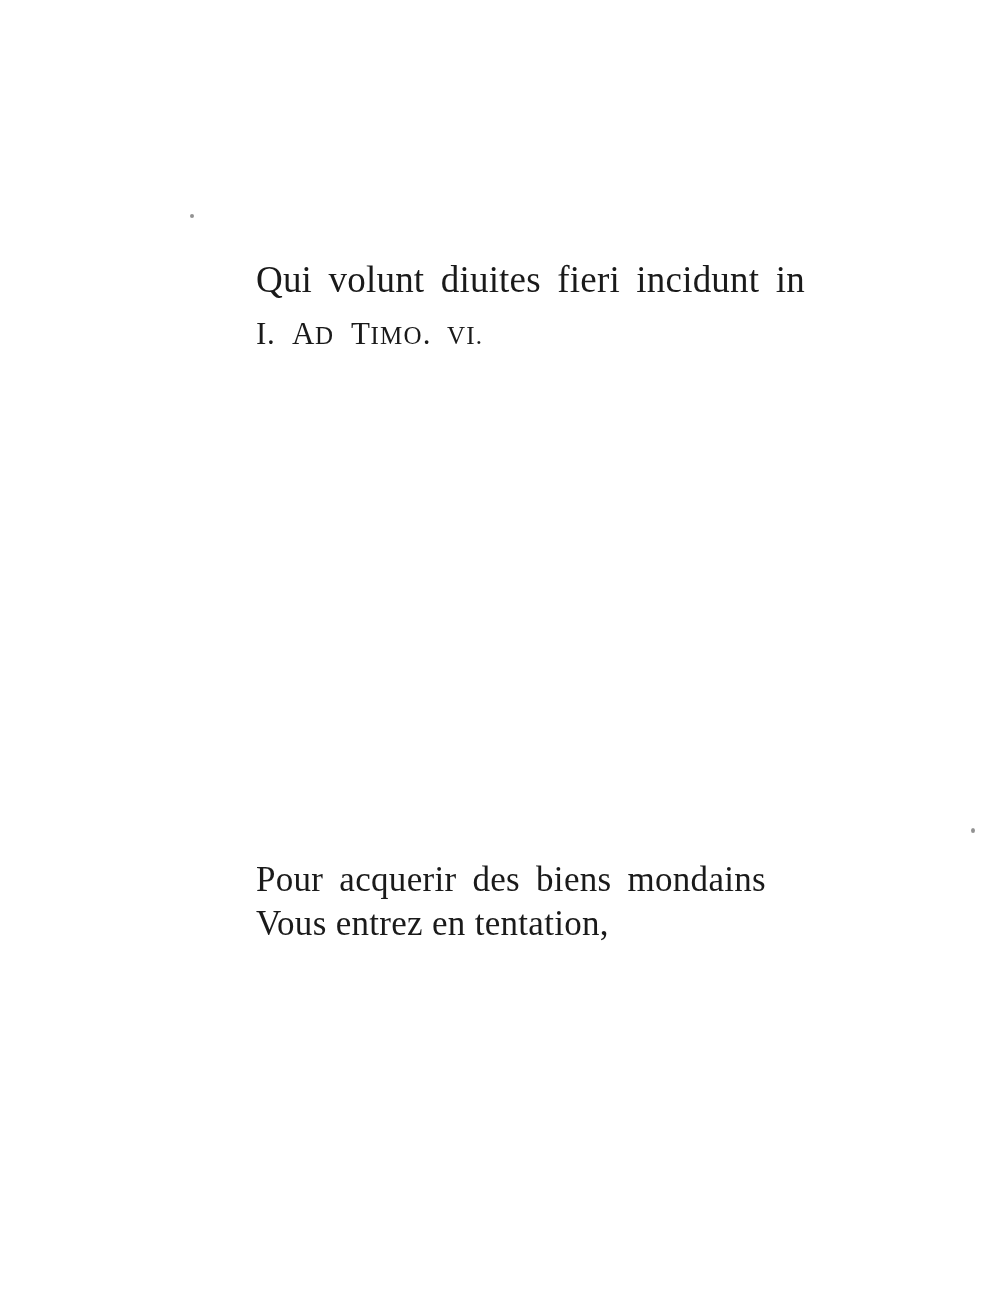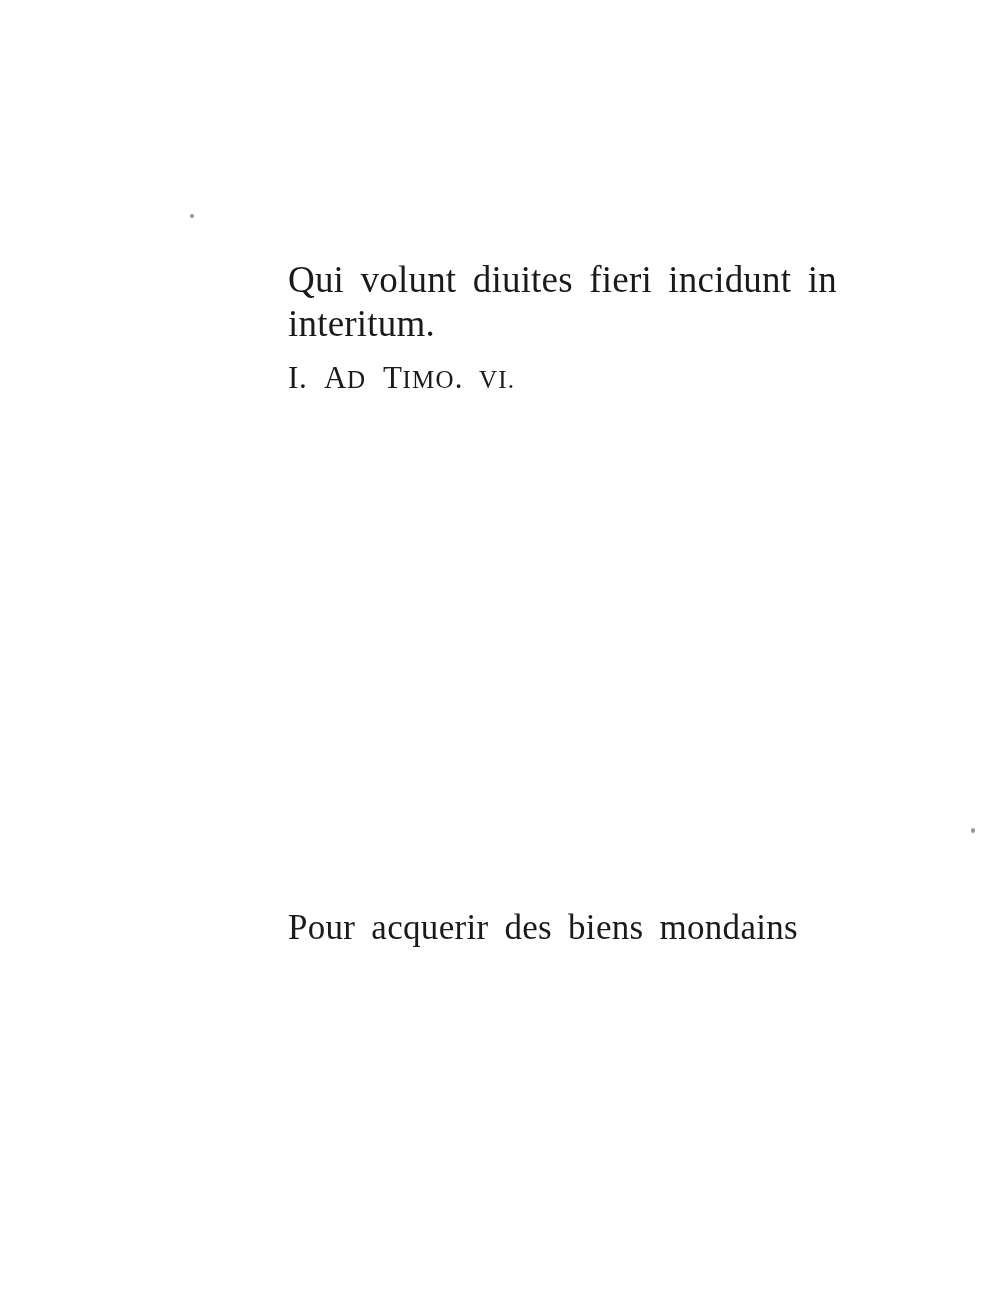--- a/index.html
+++ b/index.html
@@ -27,21 +27,20 @@
     border-radius: 50%;
     opacity: .75;
   }
   .speck.s1 { left: 190px; top: 214px; width: 4px; height: 4px; }
   .speck.s2 { left: 971px; top: 828px; width: 4px; height: 5px; }
 
   .block {
     position: absolute;
     left: 256px;
     width: 630px;
-    margin-left: 32px;
   }
 
   #latin-block { top: 258px; }
   #latin-block .line {
     font-size: 37px;
     line-height: 44px;
     letter-spacing: 0.2px;
     white-space: nowrap;
   }
 
@@ -50,48 +49,48 @@
     text-align: left;
     padding-right: 42px;
     font-size: 31px;
     letter-spacing: 0.6px;
   }
   .citation .sc {
     font-size: 25px;
     letter-spacing: 1.2px;
   }
 
-  #french-block { top: 906px; }
+  #french-block { top: 858px; }
   #french-block .line {
     font-size: 35px;
     line-height: 44px;
     letter-spacing: 0.3px;
     white-space: nowrap;
   }
 
   
   .wide-space { word-spacing: 7px; }
 </style>
 </head>
 <body>
 
 <div class="page">
 
   <span class="speck s1"></span>
   <span class="speck s2"></span>
 
   <div class="block" id="latin-block">
     <div class="line wide-space">Qui volunt diuites fieri incidunt in</div>
-    <div class="line">interitum.</div>
 
     <div class="citation">
       <span>I.</span>
       <span>&nbsp;A<span class="sc">D</span></span>
       <span>&nbsp;T<span class="sc">IMO</span>.</span>
       <span class="sc">&nbsp;VI.</span>
     </div>
   </div>
 
   <div class="block" id="french-block">
     <div class="line wide-space">Pour acquerir des biens mondains</div>
+    <div class="line">Vous entrez en tentation,</div>
   </div>
 
 </div>
 
 </body></html>

